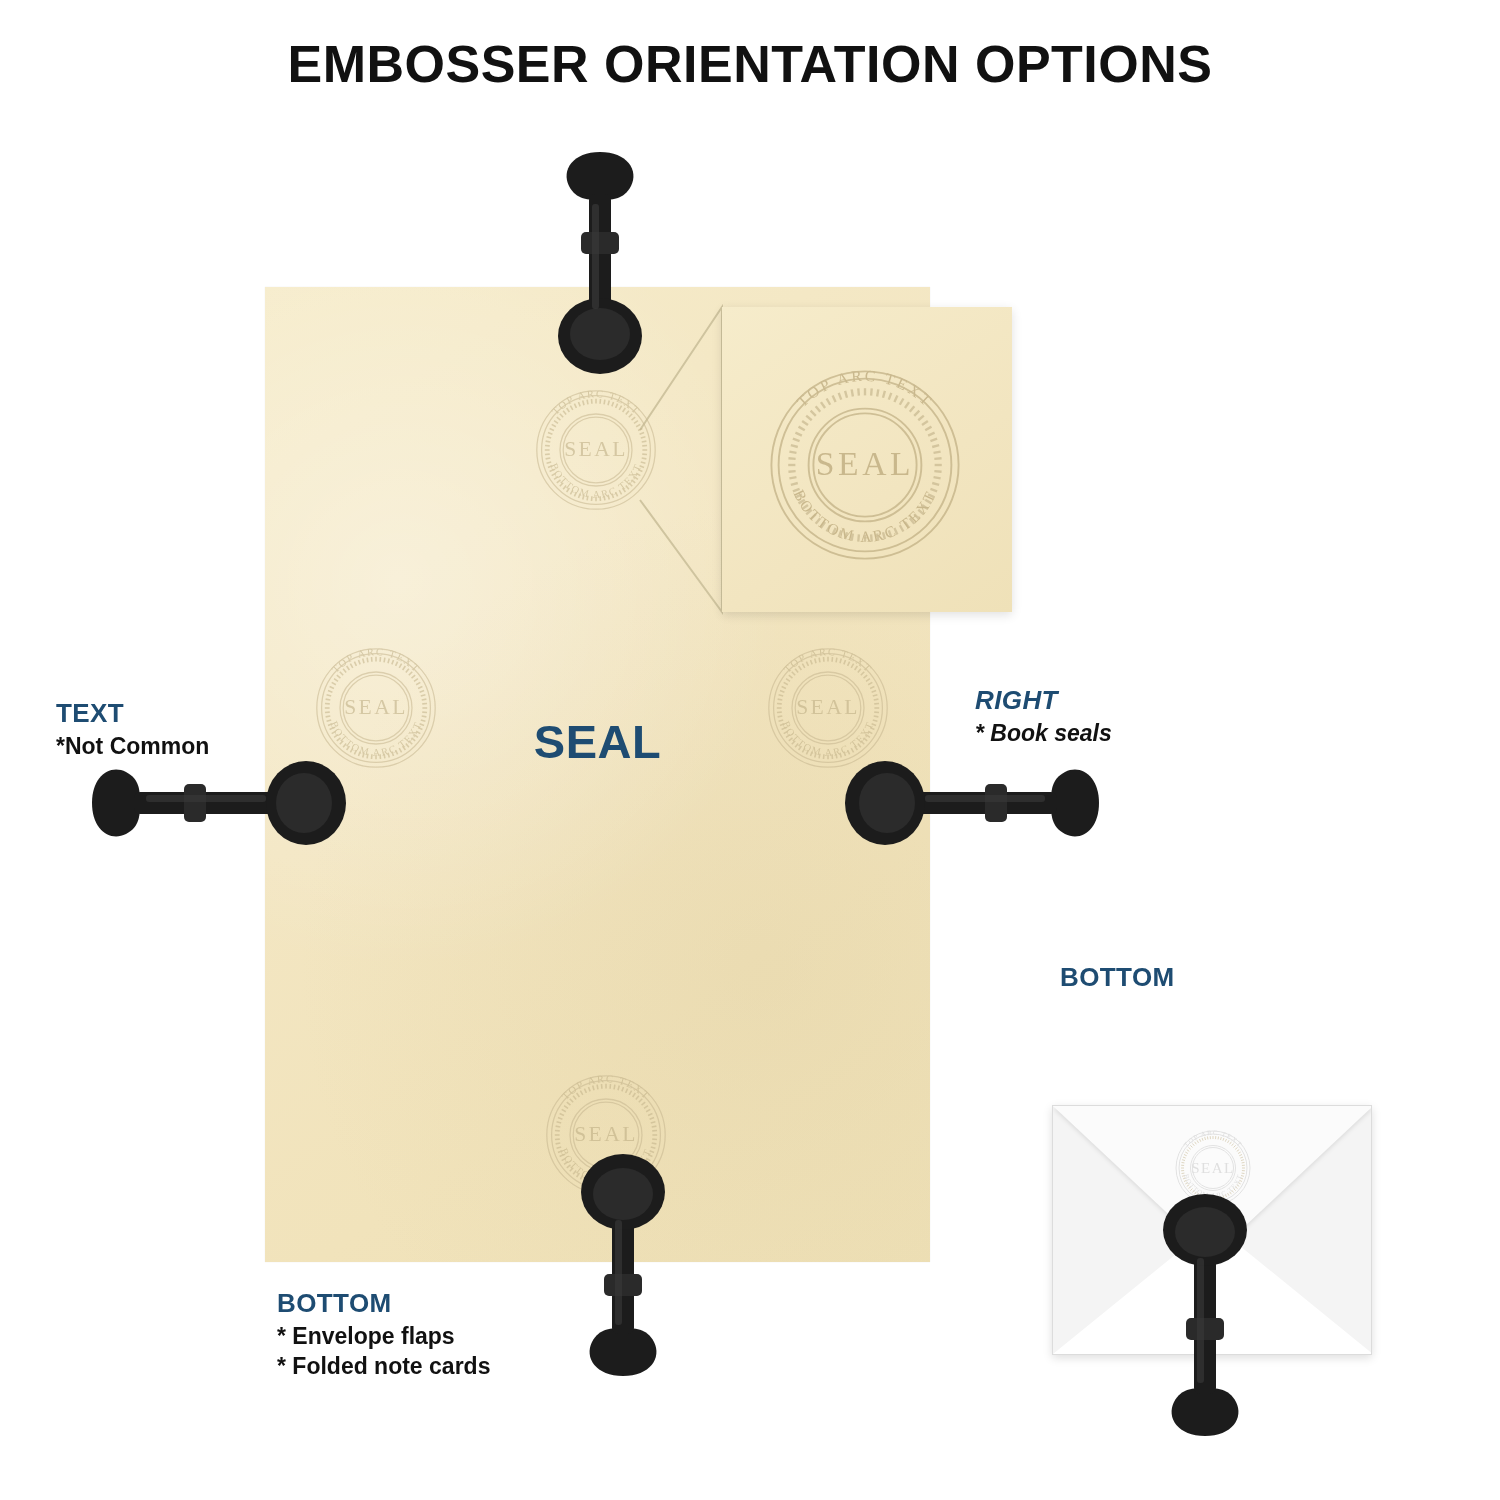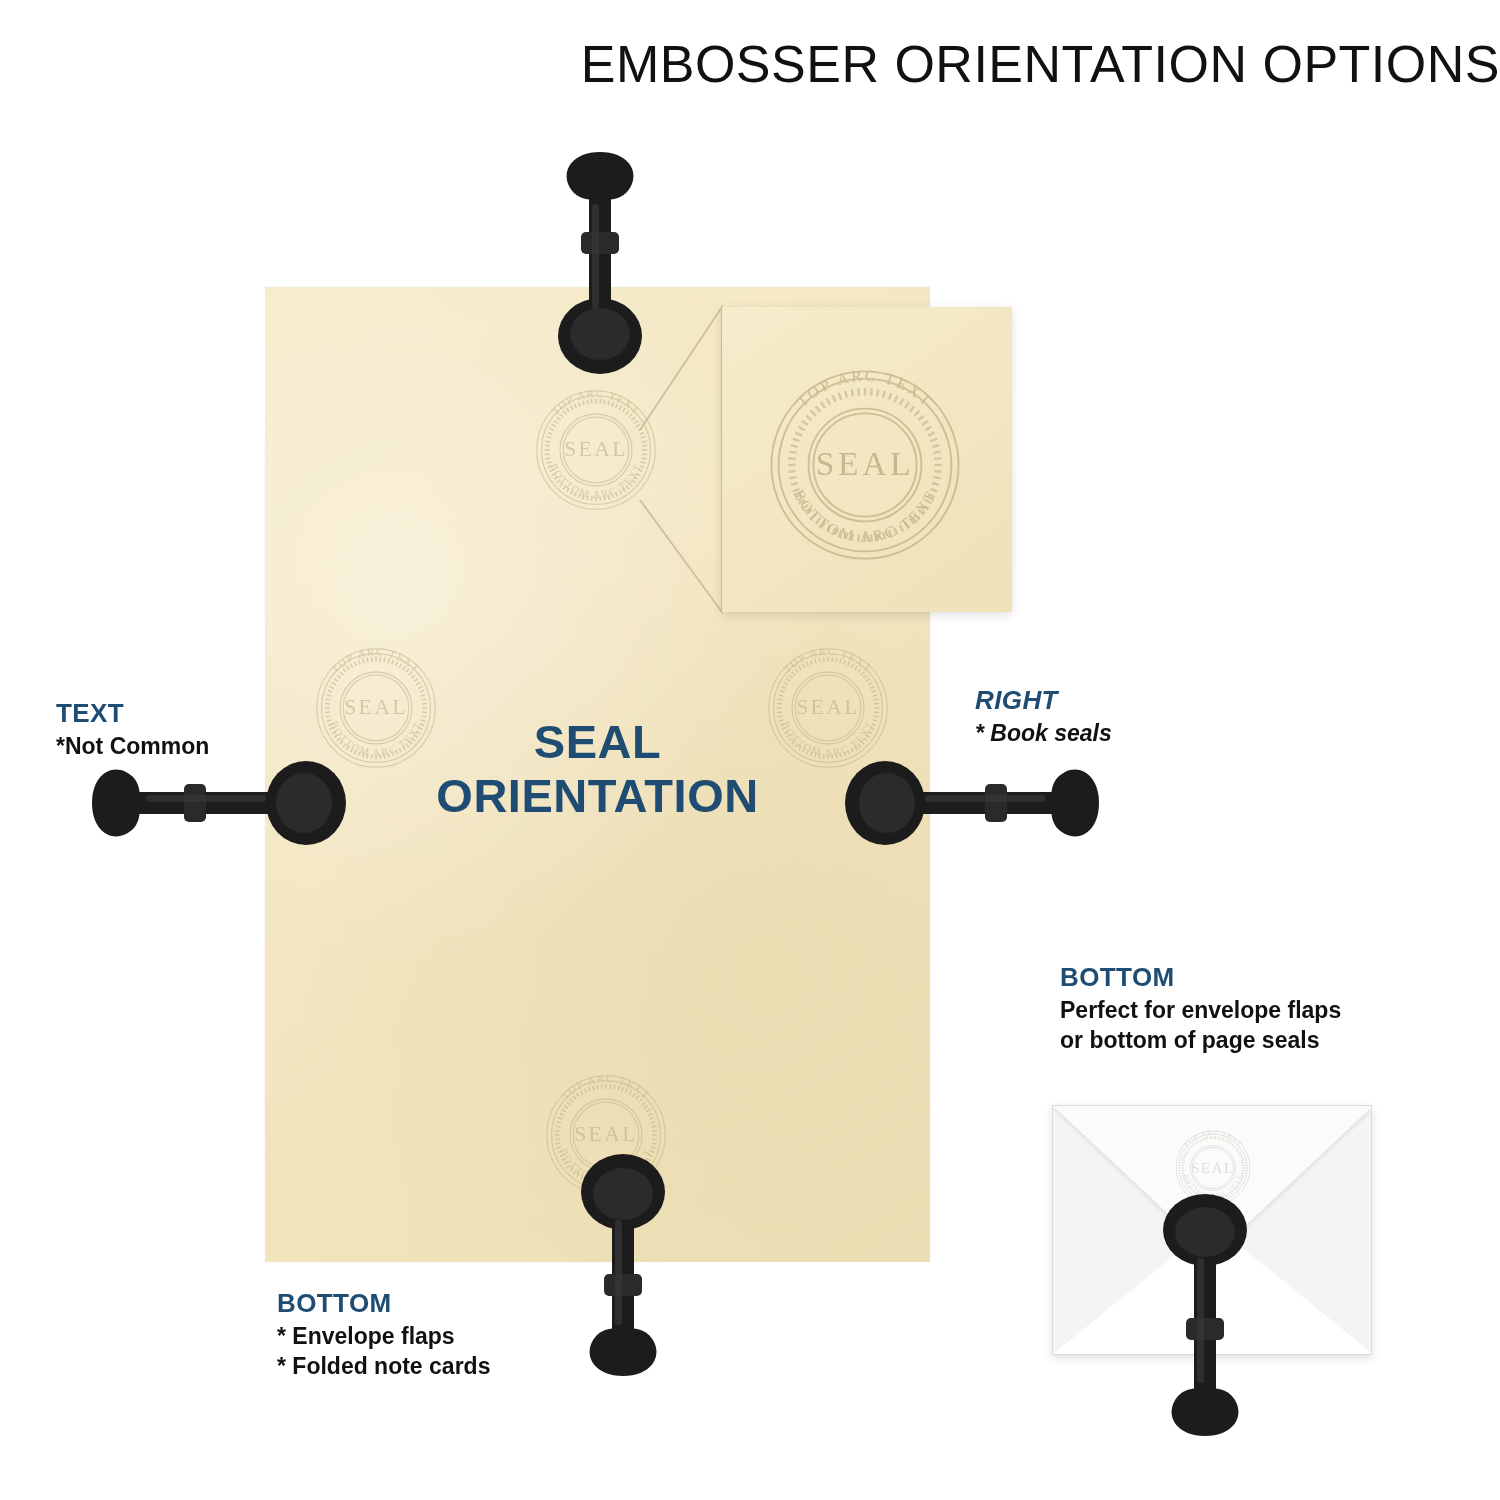--- a/index.html
+++ b/index.html
@@ -10,23 +10,23 @@
     font-family: "Liberation Sans", sans-serif;
     position: relative;
     overflow: hidden;
   }
   .stage { position: absolute; inset: 0; }
 
   
   .title {
     position: absolute;
     top: 34px; left: 0; width: 100%;
-    text-align: right;
+    text-align: center;
     font-size: 52px;
-    font-weight: normal;
+    font-weight: bold;
     letter-spacing: 0.5px;
     color: #111111;
   }
 
   
   .paper {
     position: absolute;
     left: 265px; top: 287px;
     width: 665px; height: 975px;
     background: linear-gradient(145deg,#f6eccb 0%, #f3e6c2 40%, #f1e3bb 70%, #eee0b6 100%);
@@ -661,21 +661,20 @@
       </text>
       <text font-family="Liberation Serif, serif" font-size="13" fill="#bbab80" letter-spacing="2">
         <textPath href="#arcB4" startOffset="50%" text-anchor="middle">BOTTOM ARC TEXT</textPath>
       </text>
       <text x="100" y="108" text-anchor="middle" font-family="Liberation Serif, serif" font-size="27" letter-spacing="3" fill="#bbab80">SEAL</text>
     </svg>
   </div>
 
   <div class="paper-center-label">
     <span>SEAL</span>
-    <span class="l2">ORIENTATION</span>
   </div>
 
   <div class="embosser emb-top">
     <svg width="110" height="230" viewBox="0 0 110 230">
       <g fill="#1c1c1c">
         <path d="M55 4 C 28 4, 16 22, 24 38 C 31 52, 44 52, 55 52 C 66 52, 79 52, 86 38 C 94 22, 82 4, 55 4 Z"></path>
         <rect x="44" y="46" width="22" height="120" rx="6"></rect>
         <rect x="36" y="84" width="38" height="22" rx="5" fill="#2a2a2a"></rect>
         <ellipse cx="55" cy="188" rx="42" ry="38"></ellipse>
         <ellipse cx="55" cy="186" rx="30" ry="26" fill="#2b2b2b"></ellipse>
@@ -860,16 +859,15 @@
     <div class="ls">* Book seals</div>
   </div>
 
   <div class="label lbl-bottom">
     <div class="lh">BOTTOM</div>
     <div class="ls">* Envelope flaps<br>* Folded note cards</div>
   </div>
 
   <div class="label lbl-env">
     <div class="lh">BOTTOM</div>
-    <div class="ls">Perfect for envelope flaps<br>or bottom of page seals</div>
   </div>
 
 </div>
 
 </body></html>

